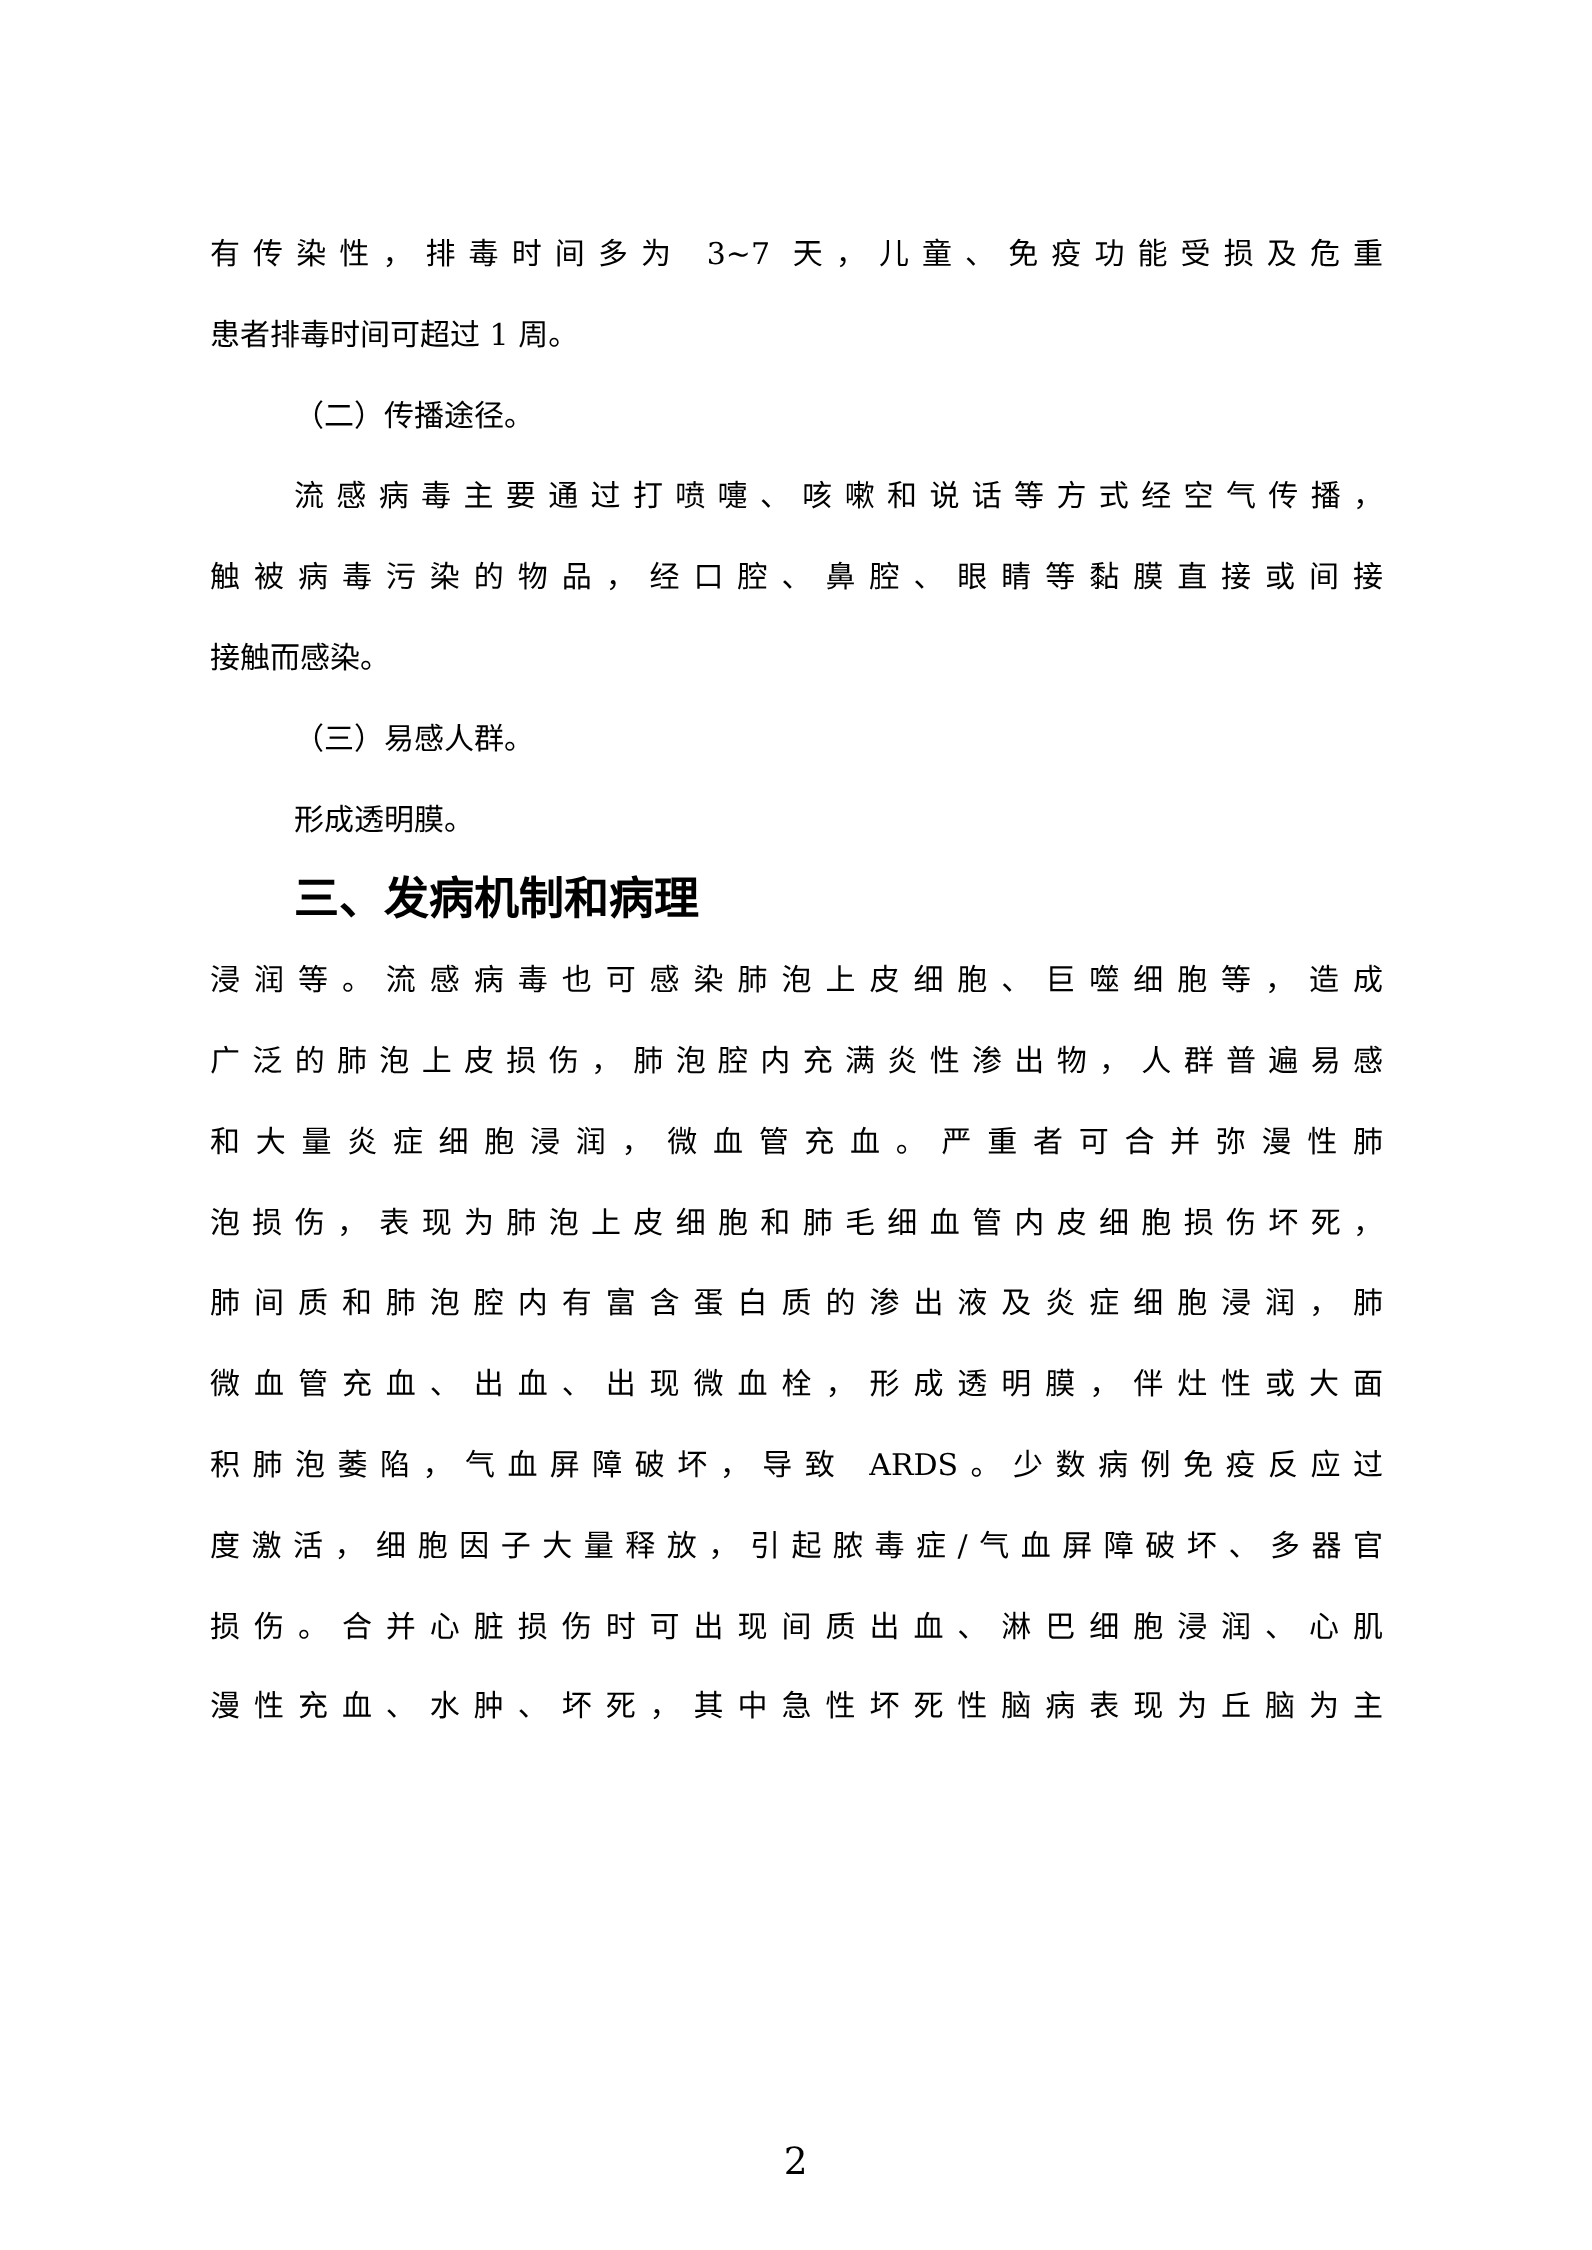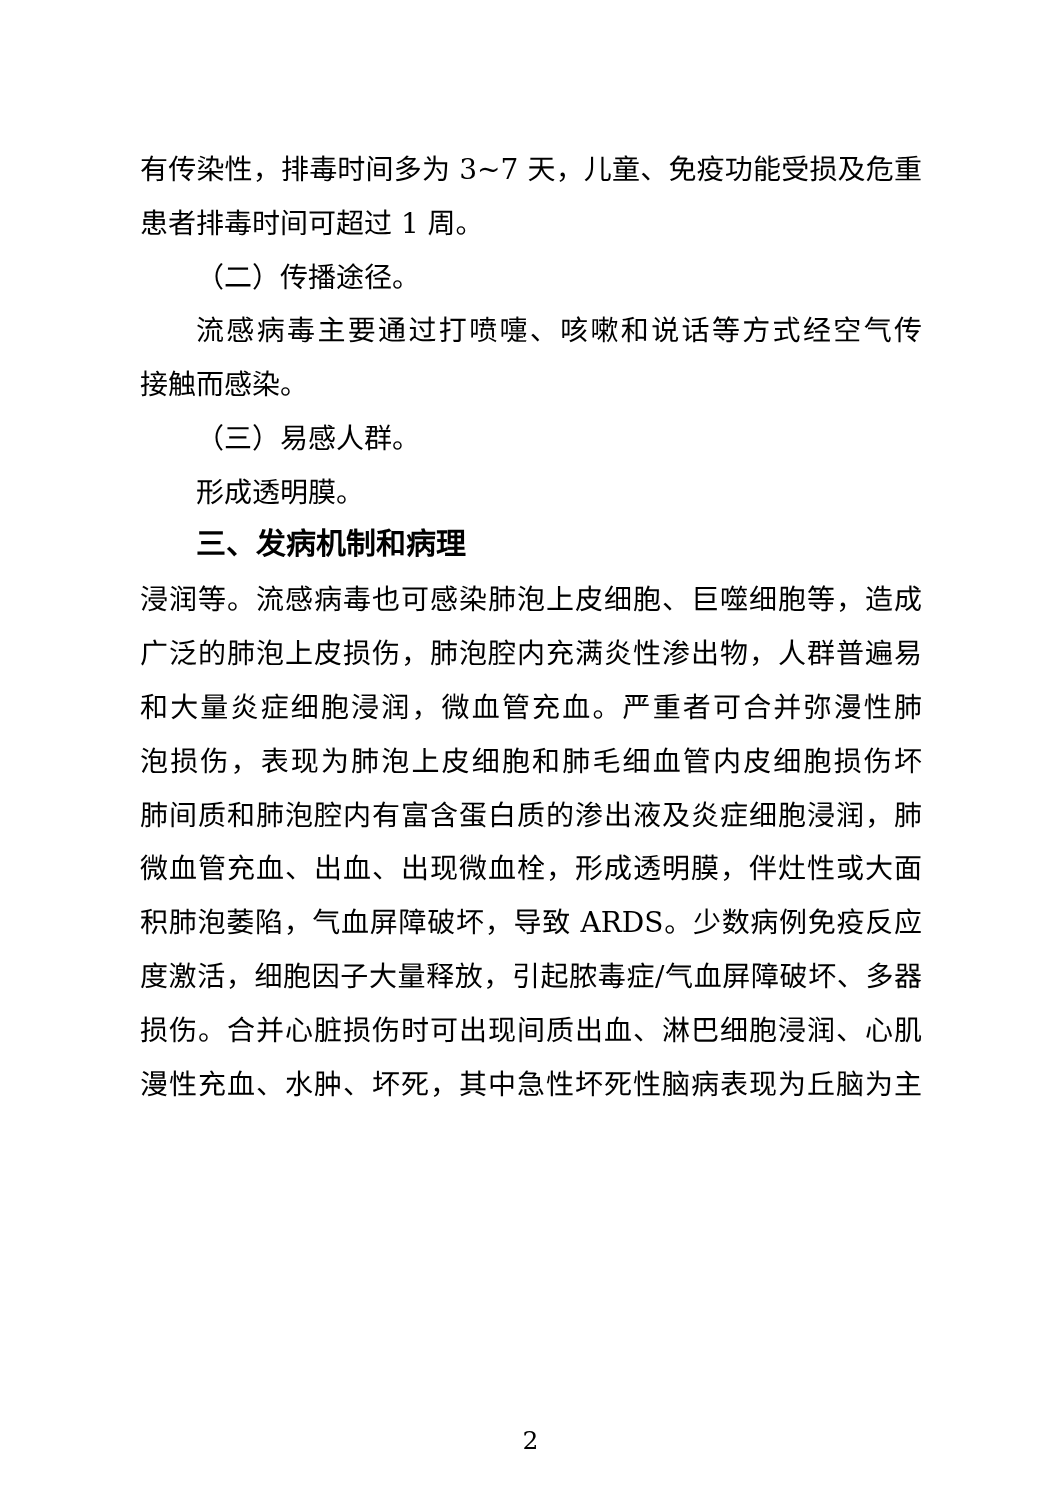--- a/index.html
+++ b/index.html
@@ -19,37 +19,37 @@
   }
   .textblock {
     position: absolute;
     left: 140px;
     top: 143px;
     width: 782px;
   }
   .line {
     height: 53.8px;
     line-height: 53.8px;
-    font-size: 28px;
+    font-size: 20px;
     white-space: nowrap;
     overflow: visible;
     text-align: left;
   }
   .line.justify {
     white-space: normal;
     text-align: justify;
     text-align-last: justify;
     text-justify: inter-character;
     overflow: hidden;
   }
   .line.indent {
     text-indent: 56px;
   }
   .line.heading {
-    font-family: Liberation Mono, monospace;
+    font-family: Liberation Serif, serif;
     font-weight: bold;
     font-size: 30px;
     text-align: left;
     text-align-last: auto;
   }
   .page-number {
     position: absolute;
     left: 0;
     top: 1424px;
     width: 100%;
@@ -61,20 +61,21 @@
 </style>
 </head>
 <body>
 
 <div class="page">
   <div class="textblock">
     <div class="line justify">有传染性，排毒时间多为 3~7 天，儿童、免疫功能受损及危重</div>
     <div class="line">患者排毒时间可超过 1 周。</div>
     <div class="line indent">（二）传播途径。</div>
     <div class="line indent justify">流感病毒主要通过打喷嚏、咳嗽和说话等方式经空气传播，</div>
+    <div class="line justify">触被病毒污染的物品，经口腔、鼻腔、眼睛等黏膜直接或间接</div>
     <div class="line">接触而感染。</div>
     <div class="line indent">（三）易感人群。</div>
     <div class="line indent">形成透明膜。</div>
     <div class="line indent heading">三、发病机制和病理</div>
     <div class="line justify">浸润等。流感病毒也可感染肺泡上皮细胞、巨噬细胞等，造成</div>
     <div class="line justify">广泛的肺泡上皮损伤，肺泡腔内充满炎性渗出物，人群普遍易感</div>
     <div class="line justify">和大量炎症细胞浸润，微血管充血。严重者可合并弥漫性肺</div>
     <div class="line justify">泡损伤，表现为肺泡上皮细胞和肺毛细血管内皮细胞损伤坏死，</div>
     <div class="line justify">肺间质和肺泡腔内有富含蛋白质的渗出液及炎症细胞浸润，肺</div>
     <div class="line justify">微血管充血、出血、出现微血栓，形成透明膜，伴灶性或大面</div>

